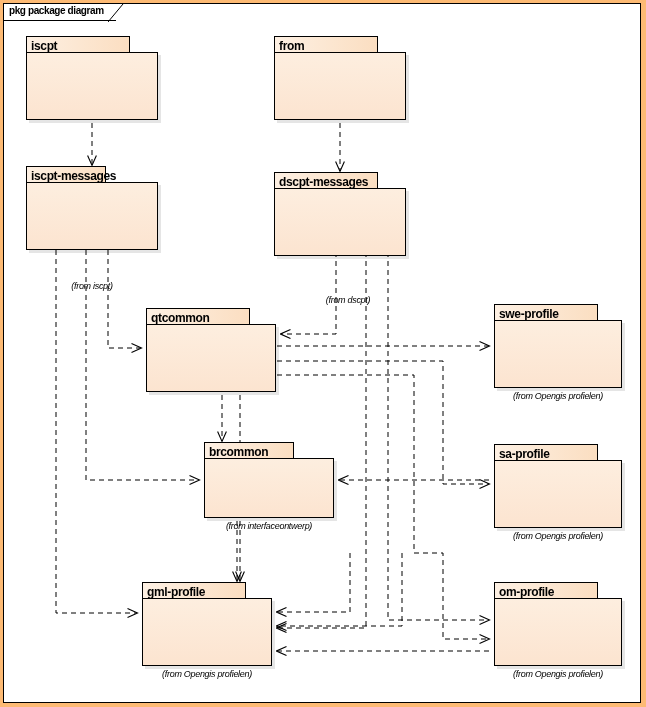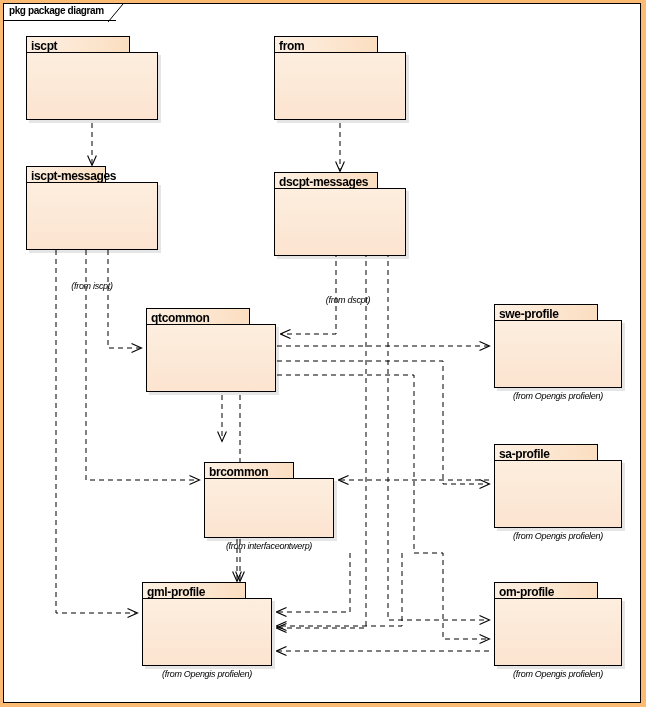--- a/index.html
+++ b/index.html
@@ -172,21 +172,21 @@
         <div class="tab" style="width: 104px;"></div>
         <div class="tab-label">qtcommon</div>
         <div class="body" style="width: 130px; height: 68px;"></div>
       </div>
       <div class="pkg" style="left: 494px; top: 304px; width: 128px; height: 84px;">
         <div class="tab" style="width: 104px;"></div>
         <div class="tab-label">swe-profile</div>
         <div class="body" style="width: 128px; height: 68px;"></div>
         <div class="from" style="left: 0px; top: 87px; width: 128px;">(from Opengis profielen)</div>
       </div>
-      <div class="pkg" style="left: 204px; top: 442px; width: 130px; height: 76px; margin-top: 20px;">
+      <div class="pkg" style="left: 204px; top: 442px; width: 130px; height: 76px;">
         <div class="tab" style="width: 90px;"></div>
         <div class="tab-label">brcommon</div>
         <div class="body" style="width: 130px; height: 60px;"></div>
         <div class="from" style="left: 0px; top: 79px; width: 130px;">(from interfaceontwerp)</div>
       </div>
       <div class="pkg" style="left: 494px; top: 444px; width: 128px; height: 84px; padding-left: 44px;">
         <div class="tab" style="width: 104px;"></div>
         <div class="tab-label">sa-profile</div>
         <div class="body" style="width: 128px; height: 68px;"></div>
         <div class="from" style="left: 0px; top: 87px; width: 128px;">(from Opengis profielen)</div>

